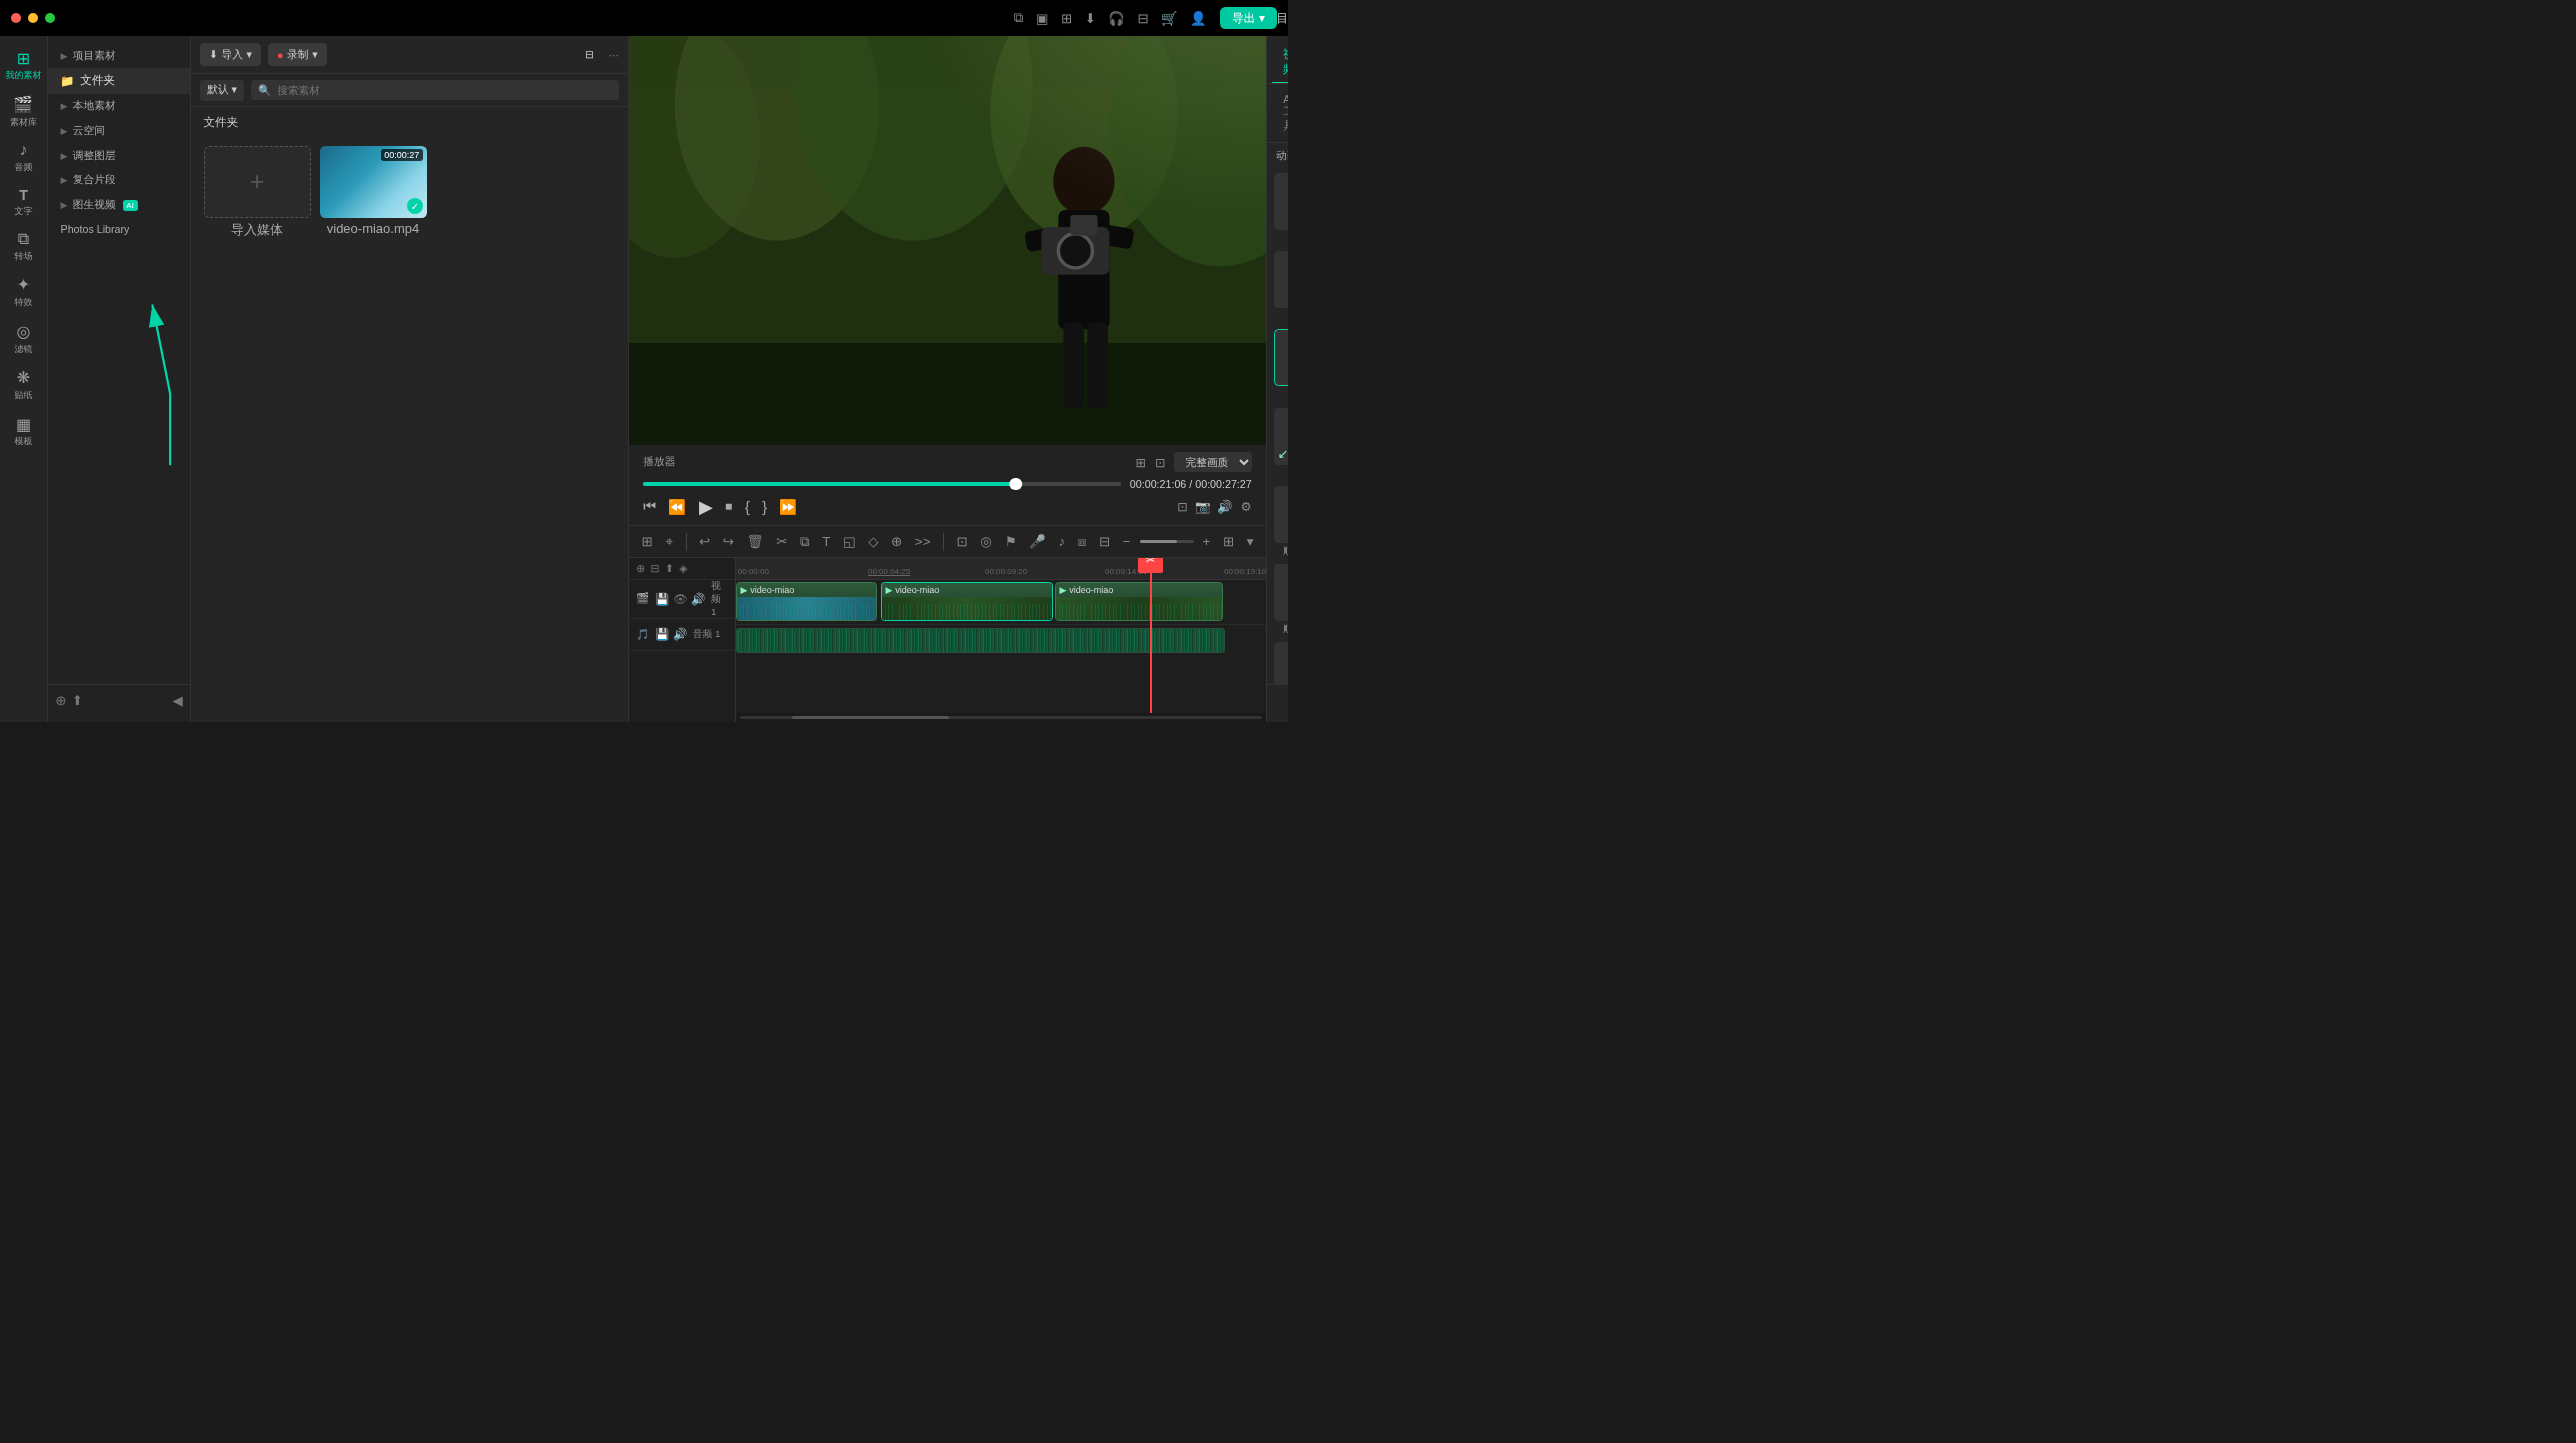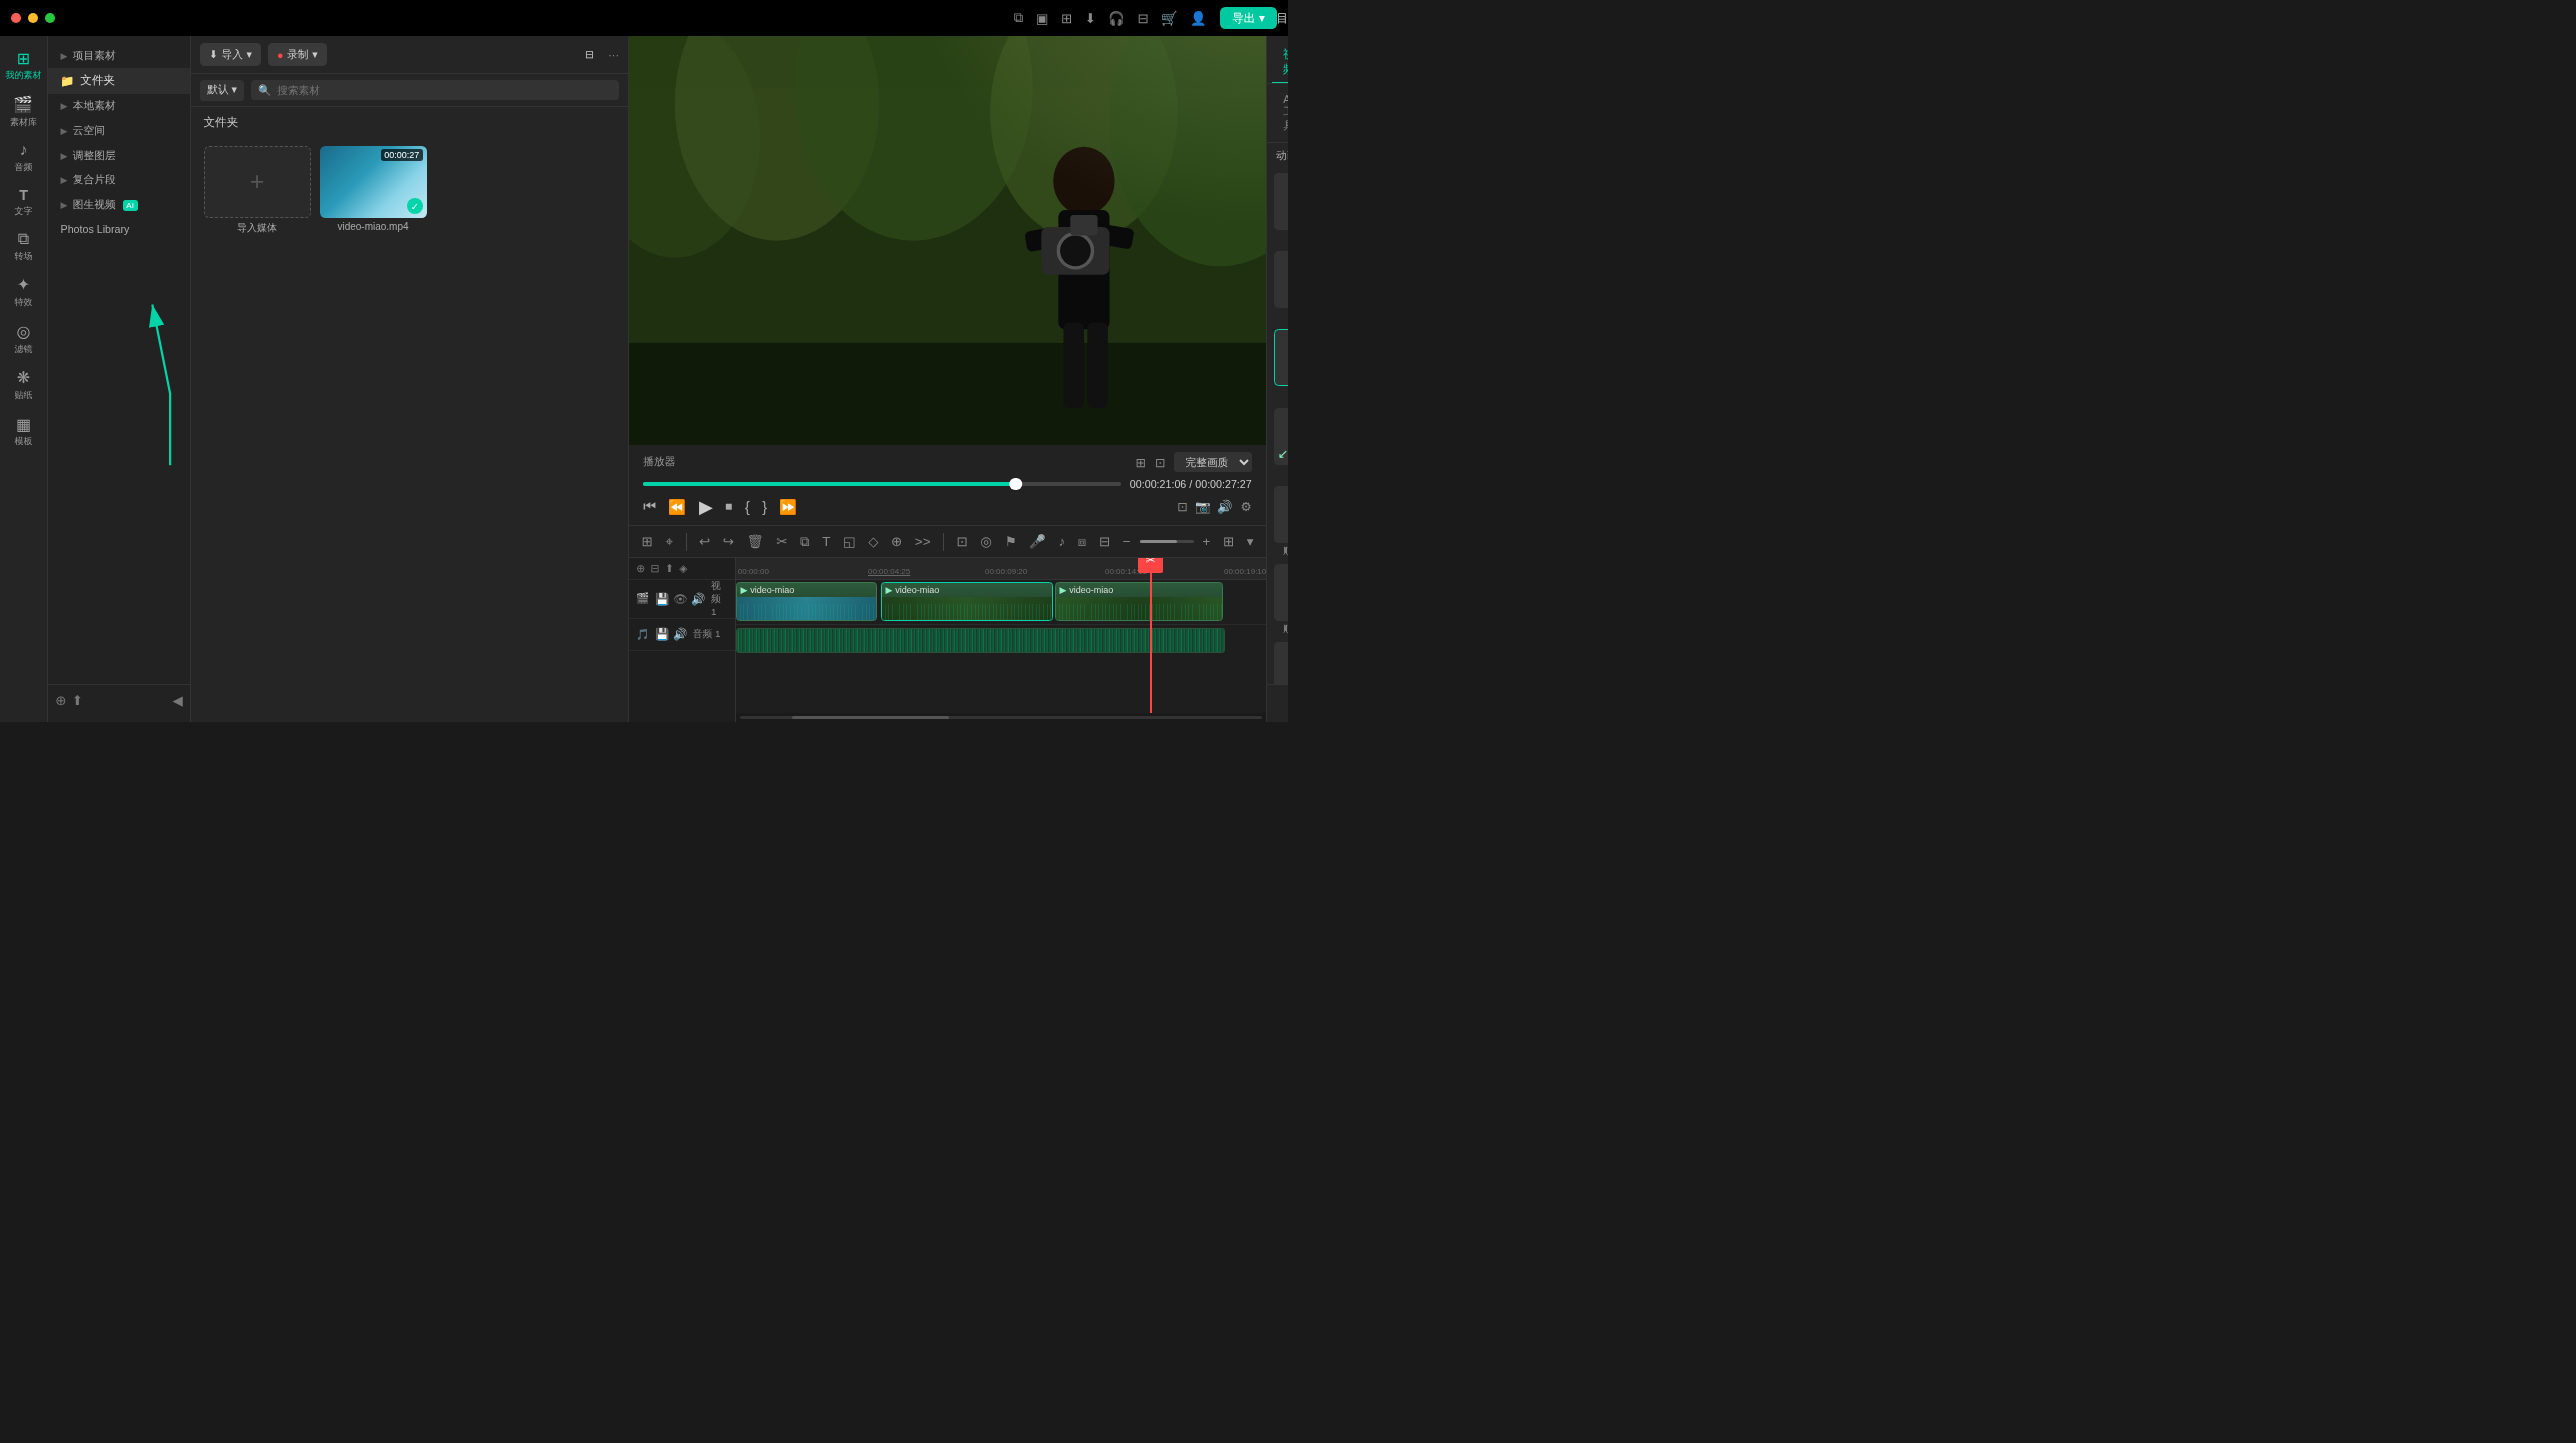--- a/index.html
+++ b/index.html
@@ -214,21 +214,21 @@
       width: 16px;
       height: 16px;
       background: #00d4a8;
       border-radius: 50%;
       display: flex;
       align-items: center;
       justify-content: center;
       color: #fff;
       font-size: 9.8px;
     }
-    .media-name { font-size: 10px; color: #aaa; text-align: center; }
+    .media-name { font-size: 13px; color: #aaa; text-align: center; }
 
     
     .tree-panel {
       width: 143px;
       background: #222;
       border-right: 0.9px solid #333;
       padding: 7.2px 0;
       display: flex;
       flex-direction: column;
     }

